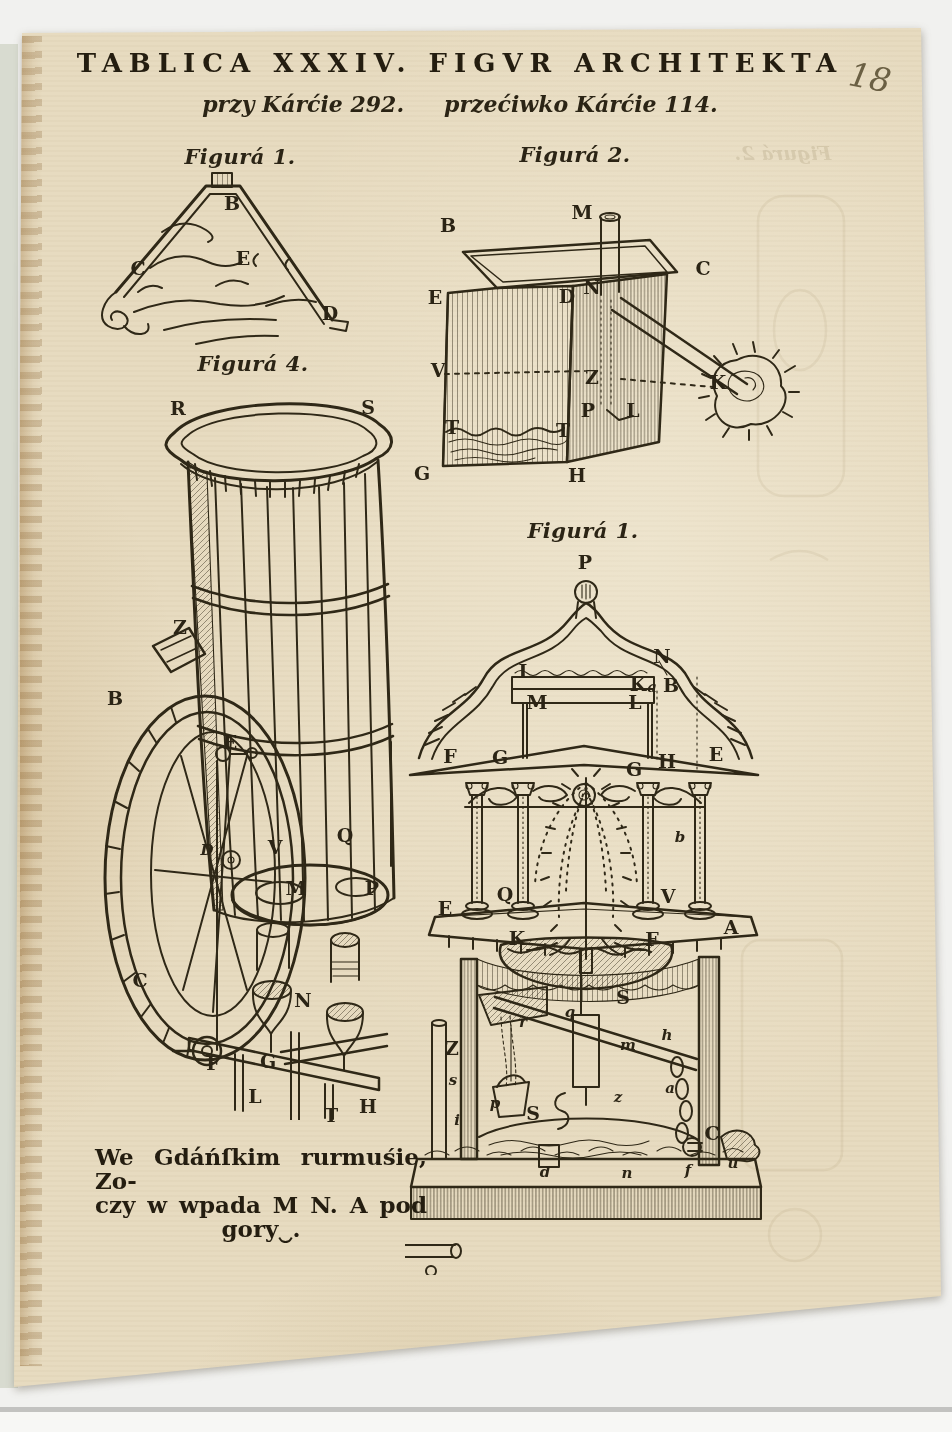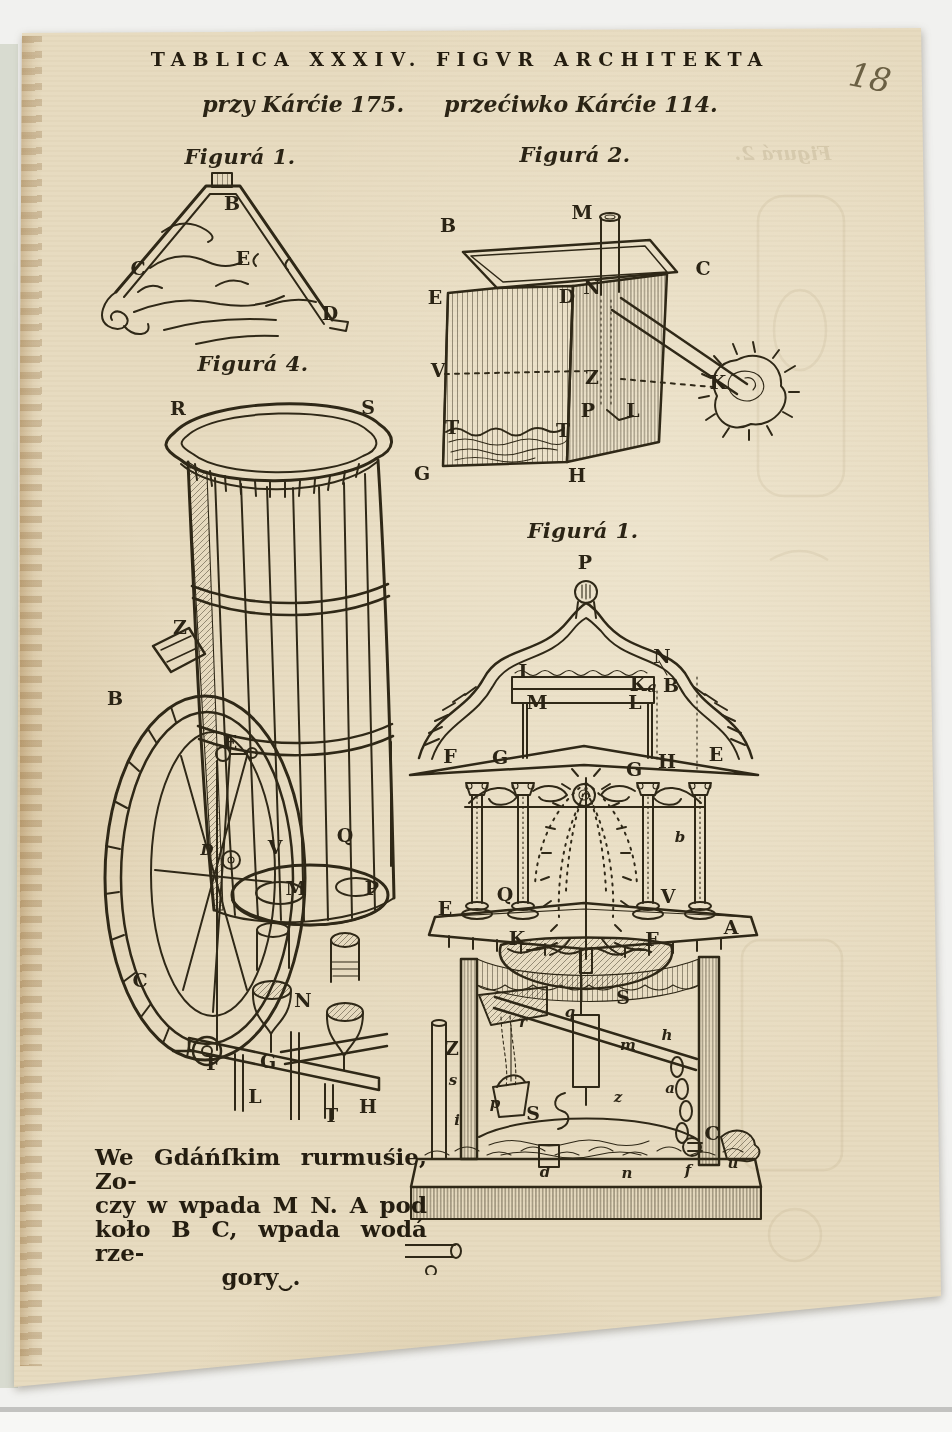--- a/index.html
+++ b/index.html
@@ -30,21 +30,21 @@
     background:
       linear-gradient(90deg, rgba(146,100,40,.30), rgba(146,100,40,.07) 60%, rgba(0,0,0,0)),
       repeating-linear-gradient(178deg, rgba(120,80,30,.22) 0 7px, rgba(120,80,30,0) 7px 16px);
     filter:blur(.6px);
   }
   .ghost-shapes{position:absolute;inset:0;opacity:.09;}
 
   
   .title{
     position:absolute;left:60px;top:48px;width:800px;text-align:center;
-    font-weight:bold;font-size:19px;letter-spacing:7px;color:#241d10;
+    font-weight:bold;font-size:26px;letter-spacing:7px;color:#241d10;
   }
   .subtitle{
     position:absolute;left:180px;top:91px;width:560px;display:flex;justify-content:center;gap:40px;
     font-style:italic;font-weight:bold;font-size:22px;color:#2b2415;
   }
   .hand-number{
     position:absolute;left:849px;top:58px;
     font-style:italic;font-size:33px;color:#554a2e;opacity:.85;
     transform:rotate(11deg);
   }
@@ -111,21 +111,21 @@
       <rect x="758" y="196" width="86" height="300" rx="26"></rect>
       <ellipse cx="800" cy="330" rx="26" ry="40"></ellipse>
       <path d="M770,560 q30,-18 58,0"></path>
       <rect x="742" y="940" width="100" height="230" rx="18"></rect>
       <circle cx="795" cy="1235" r="26"></circle>
     </g>
   </svg>
 
   <div class="title">TABLICA XXXIV. FIGVR ARCHITEKTA</div>
   <div class="subtitle">
-    <span>przy Kárćie 175.</span>
+    <span>przy Kárćie 292.</span>
     <span>przećiwko Kárćie 114.</span>
   </div>
   <div class="hand-number">18</div>
   <div class="ghost-caption">Figurá 2.</div>
 
   <div class="fig-caption" style="left:160px;top:144px;">Figurá 1.</div>
   <div class="fig-caption" style="left:495px;top:142px;">Figurá 2.</div>
   <div class="fig-caption" style="left:173px;top:351px;">Figurá 4.</div>
   <div class="fig-caption" style="left:503px;top:518px;">Figurá 1.</div>
 
@@ -496,18 +496,17 @@
         <path class="w2" d="M0,700 H50 M0,712 H48"></path>
         <ellipse class="w2" cx="51" cy="706" rx="5" ry="7"></ellipse>
         <circle class="w2" cx="26" cy="726" r="5"></circle>
       </g>
     </svg>
   <span class="fig-label" style="left: 180px; top: 17px;">P</span><span class="fig-label" style="left: 118px; top: 126px;">I</span><span class="fig-label" style="left: 257px; top: 111px;">N</span><span class="fig-label" style="left: 233px; top: 139px;">K</span><span class="fig-label sm" style="left: 247px; top: 142px;">a</span><span class="fig-label" style="left: 266px; top: 140px;">B</span><span class="fig-label" style="left: 132px; top: 157px;">M</span><span class="fig-label" style="left: 230px; top: 157px;">L</span><span class="fig-label" style="left: 45px; top: 211px;">F</span><span class="fig-label" style="left: 95px; top: 212px;">G</span><span class="fig-label" style="left: 229px; top: 224px;">G</span><span class="fig-label" style="left: 262px; top: 216px;">H</span><span class="fig-label" style="left: 311px; top: 209px;">E</span><span class="fig-label sm" style="left: 275px; top: 292px;">b</span><span class="fig-label" style="left: 40px; top: 363px;">E</span><span class="fig-label" style="left: 100px; top: 349px;">Q</span><span class="fig-label" style="left: 263px; top: 351px;">V</span><span class="fig-label" style="left: 326px; top: 382px;">A</span><span class="fig-label" style="left: 112px; top: 393px;">K</span><span class="fig-label" style="left: 247px; top: 394px;">F</span><span class="fig-label" style="left: 47px; top: 503px;">Z</span><span class="fig-label sm" style="left: 48px; top: 535px;">s</span><span class="fig-label sm" style="left: 52px; top: 575px;">i</span><span class="fig-label sm" style="left: 118px; top: 477px;">r</span><span class="fig-label sm" style="left: 165px; top: 467px;">q</span><span class="fig-label" style="left: 218px; top: 452px;">S</span><span class="fig-label sm" style="left: 223px; top: 500px;">m</span><span class="fig-label sm" style="left: 213px; top: 552px;">z</span><span class="fig-label sm" style="left: 262px; top: 490px;">h</span><span class="fig-label sm" style="left: 90px; top: 558px;">p</span><span class="fig-label" style="left: 128px; top: 568px;">S</span><span class="fig-label sm" style="left: 265px; top: 543px;">a</span><span class="fig-label" style="left: 307px; top: 588px;">C</span><span class="fig-label sm" style="left: 328px; top: 618px;">u</span><span class="fig-label sm" style="left: 283px; top: 625px;">f</span><span class="fig-label sm" style="left: 140px; top: 627px;">d</span><span class="fig-label sm" style="left: 222px; top: 628px;">n</span></div>
 
   <div class="ptext">
     <div class="line">We Gdáńſkim rurmuśie, Zo-</div>
     <div class="line">czy w wpada M N. A pod</div>
-    <div class="line">koło B C, wpada wodá rze-</div>
     <div class="line last">gory‿.</div>
   </div>
 
 </div>
 </div>
 
 </body></html>

